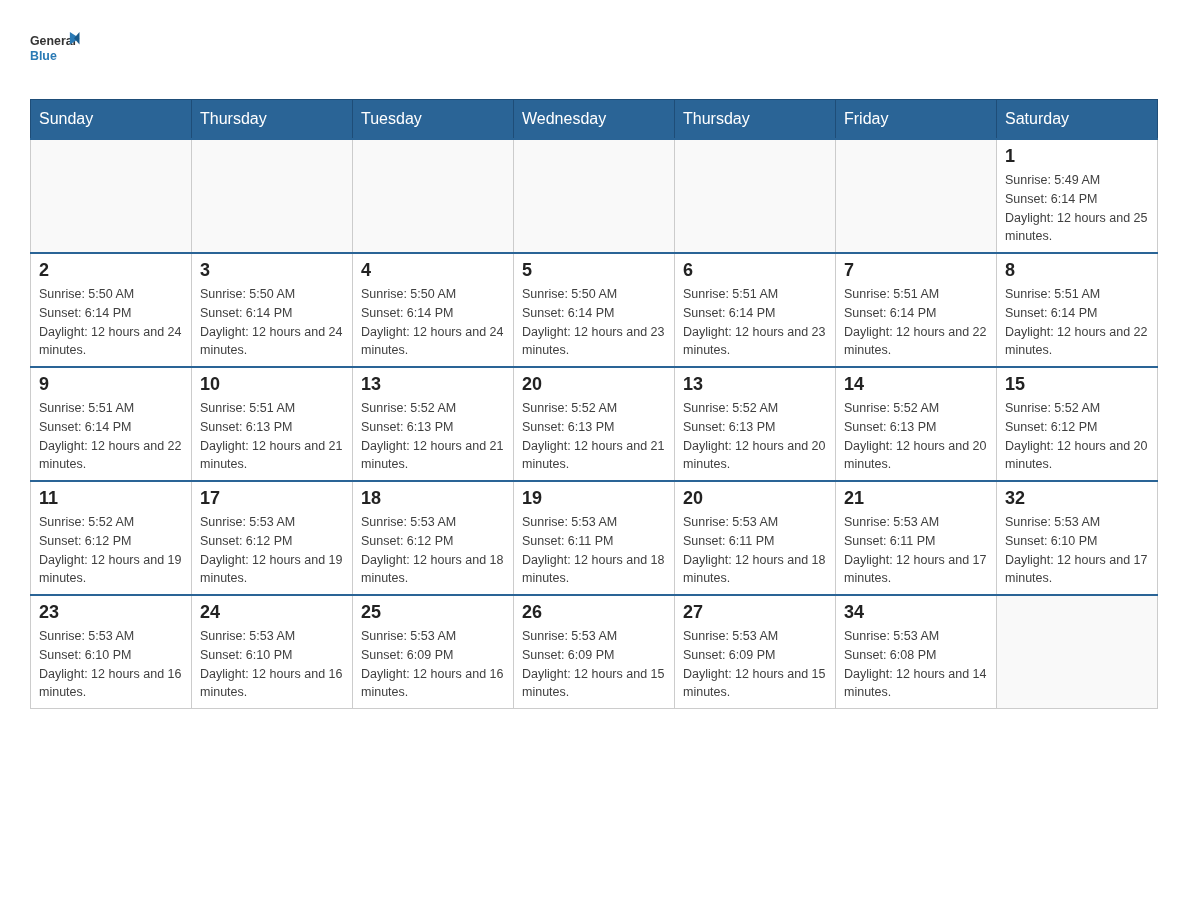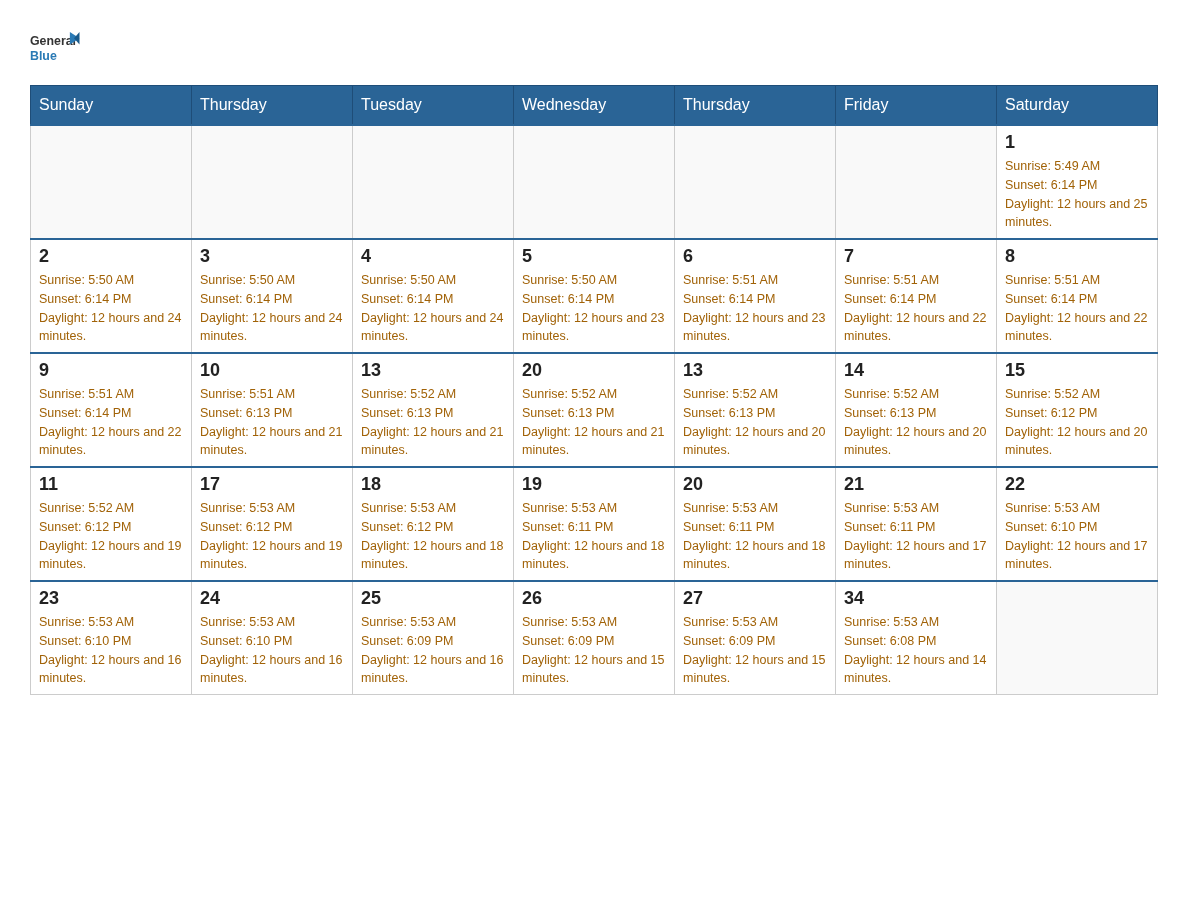--- a/index.html
+++ b/index.html
@@ -31,21 +31,21 @@
       color: #222;
     }
     .title-block h2 {
       font-size: 22px;
       font-weight: normal;
       color: #222;
     }
     .calendar {
       width: 100%;
       border-collapse: collapse;
-      margin-top: 10px;
+      margin-top: 24px;
     }
     .calendar thead tr th {
       background-color: #2a6496;
       color: #fff;
       font-size: 16px;
       font-weight: normal;
       padding: 10px 8px;
       text-align: left;
       border: 1px solid #1e4d78;
     }
@@ -58,21 +58,21 @@
       font-size: 13px;
     }
     .day-number {
       font-size: 18px;
       font-weight: bold;
       color: #222;
       display: block;
       margin-bottom: 4px;
     }
     .day-info {
-      color: #a16207;
+      color: #404040;
       font-size: 12.5px;
       line-height: 1.5;
     }
     .calendar tbody tr td.empty {
       background: #f9f9f9;
     }
     .calendar tbody tr {
       border-top: 2px solid #2a6496;
     }
     .logo-svg {
@@ -247,21 +247,21 @@
 Sunset: 6:11 PM
 Daylight: 12 hours and 18 minutes.</div>
         </td>
         <td>
           <span class="day-number">21</span>
           <div class="day-info" style="white-space: pre-line;">Sunrise: 5:53 AM
 Sunset: 6:11 PM
 Daylight: 12 hours and 17 minutes.</div>
         </td>
         <td>
-          <span class="day-number">22</span>
+          <span class="day-number">32</span>
           <div class="day-info" style="white-space: pre-line;">Sunrise: 5:53 AM
 Sunset: 6:10 PM
 Daylight: 12 hours and 17 minutes.</div>
         </td>
       </tr>
       <tr>
         <td>
           <span class="day-number">23</span>
           <div class="day-info" style="white-space: pre-line;">Sunrise: 5:53 AM
 Sunset: 6:10 PM

